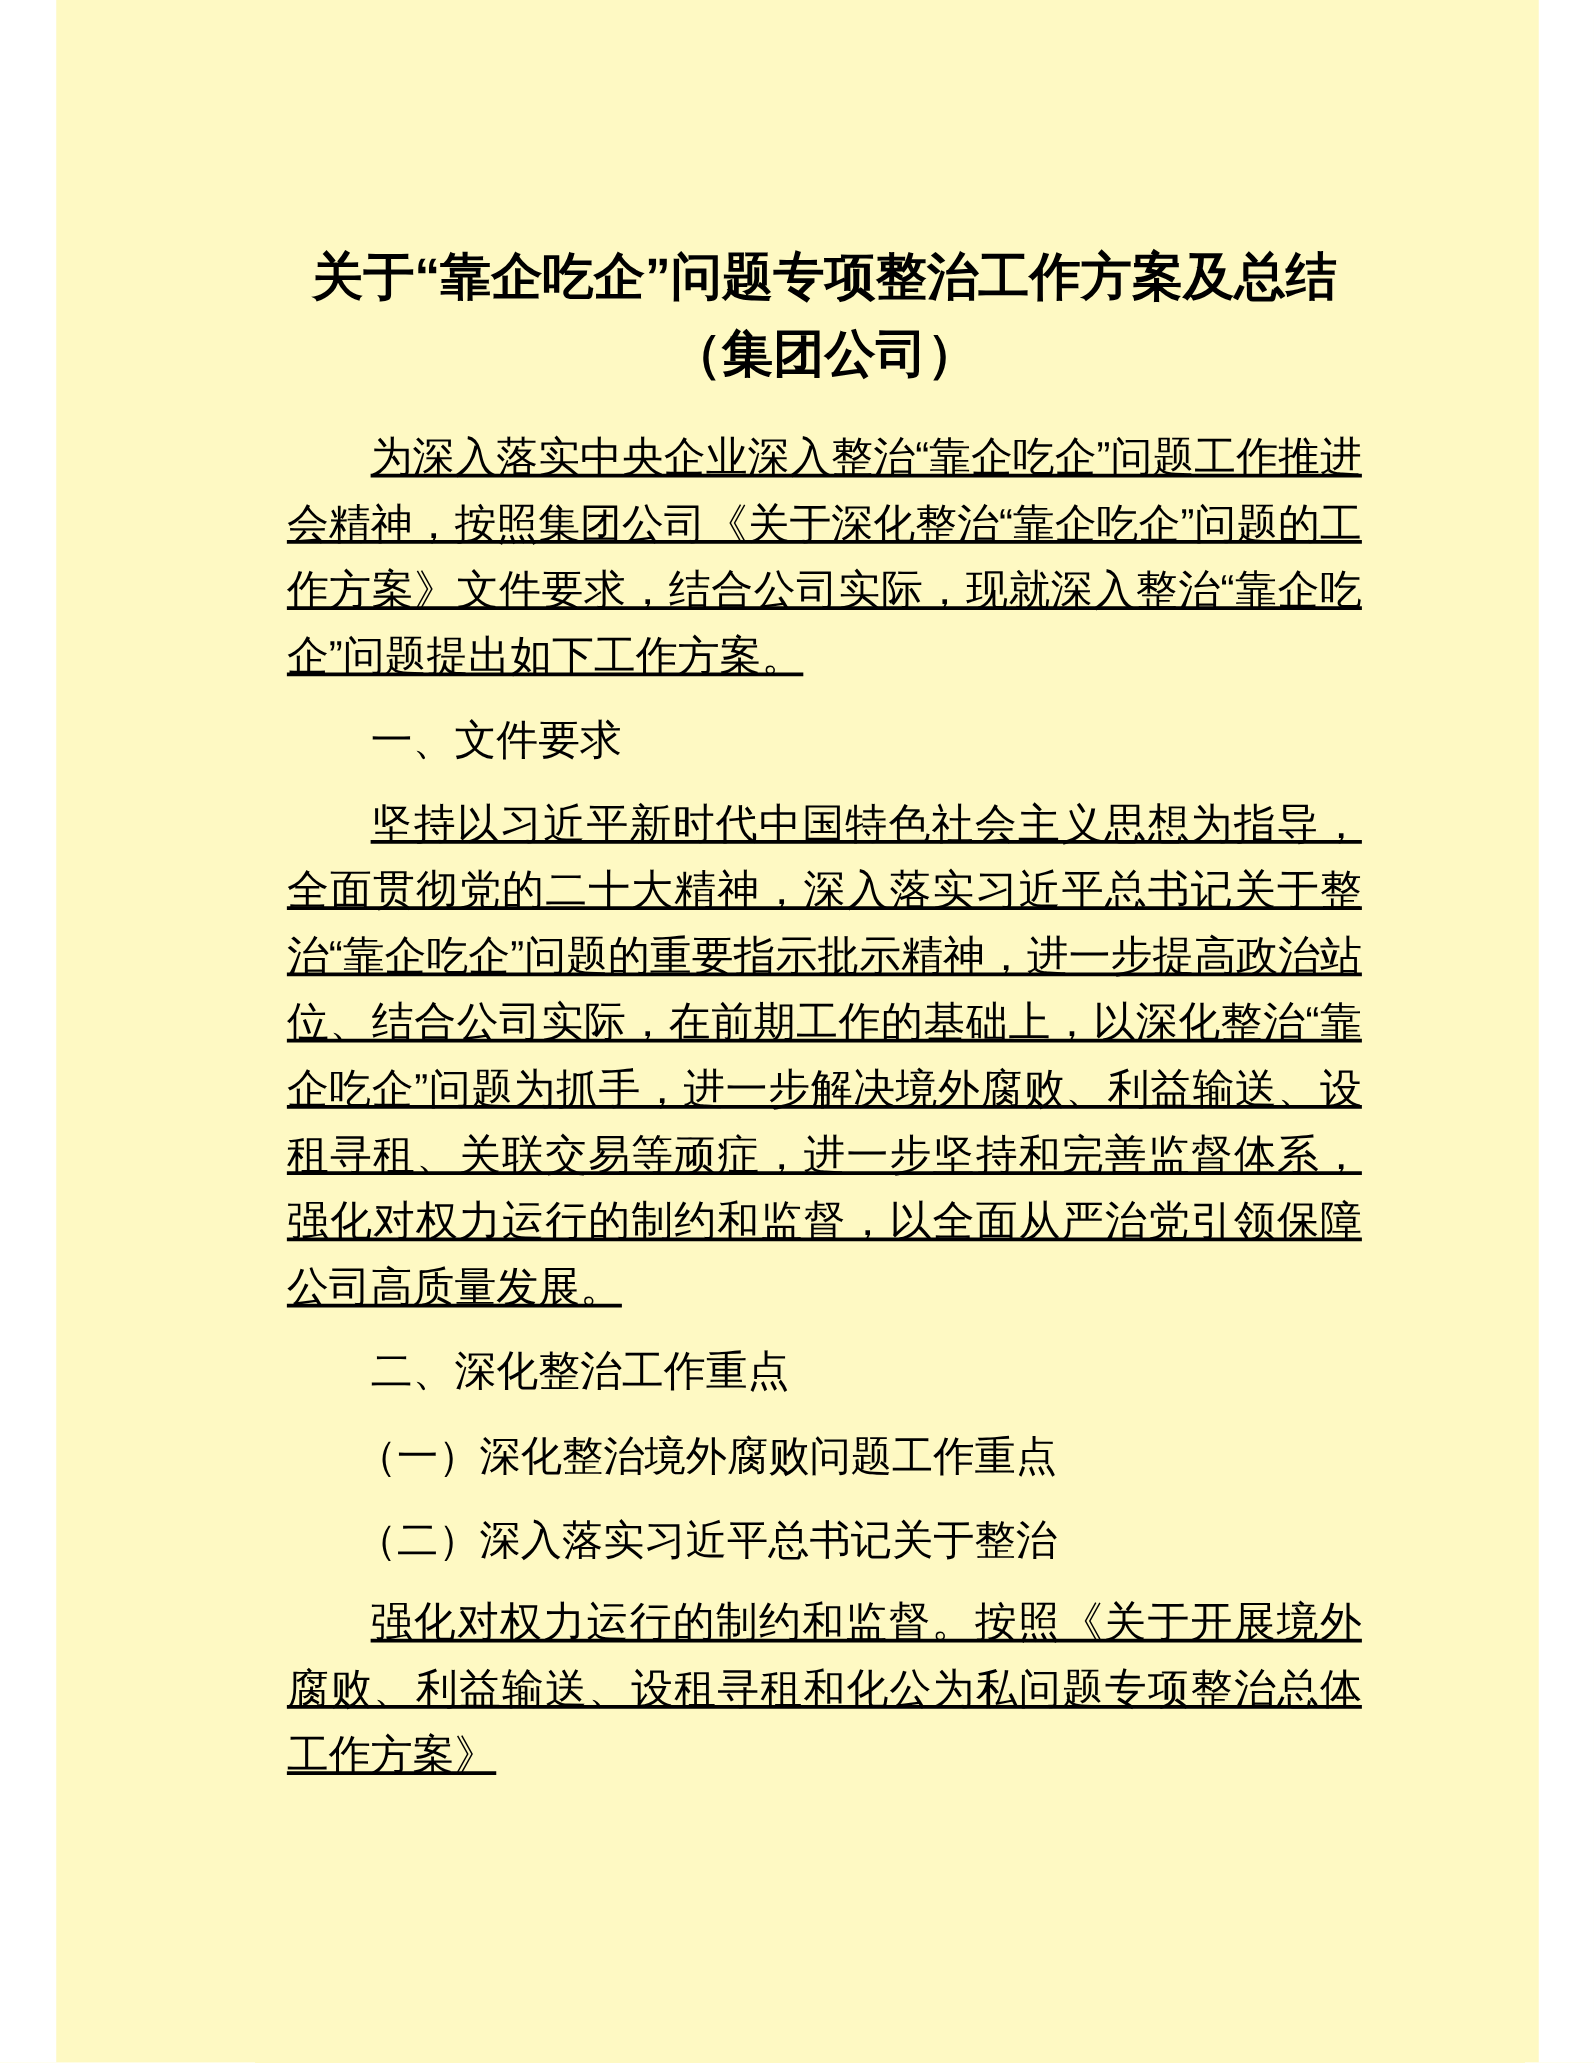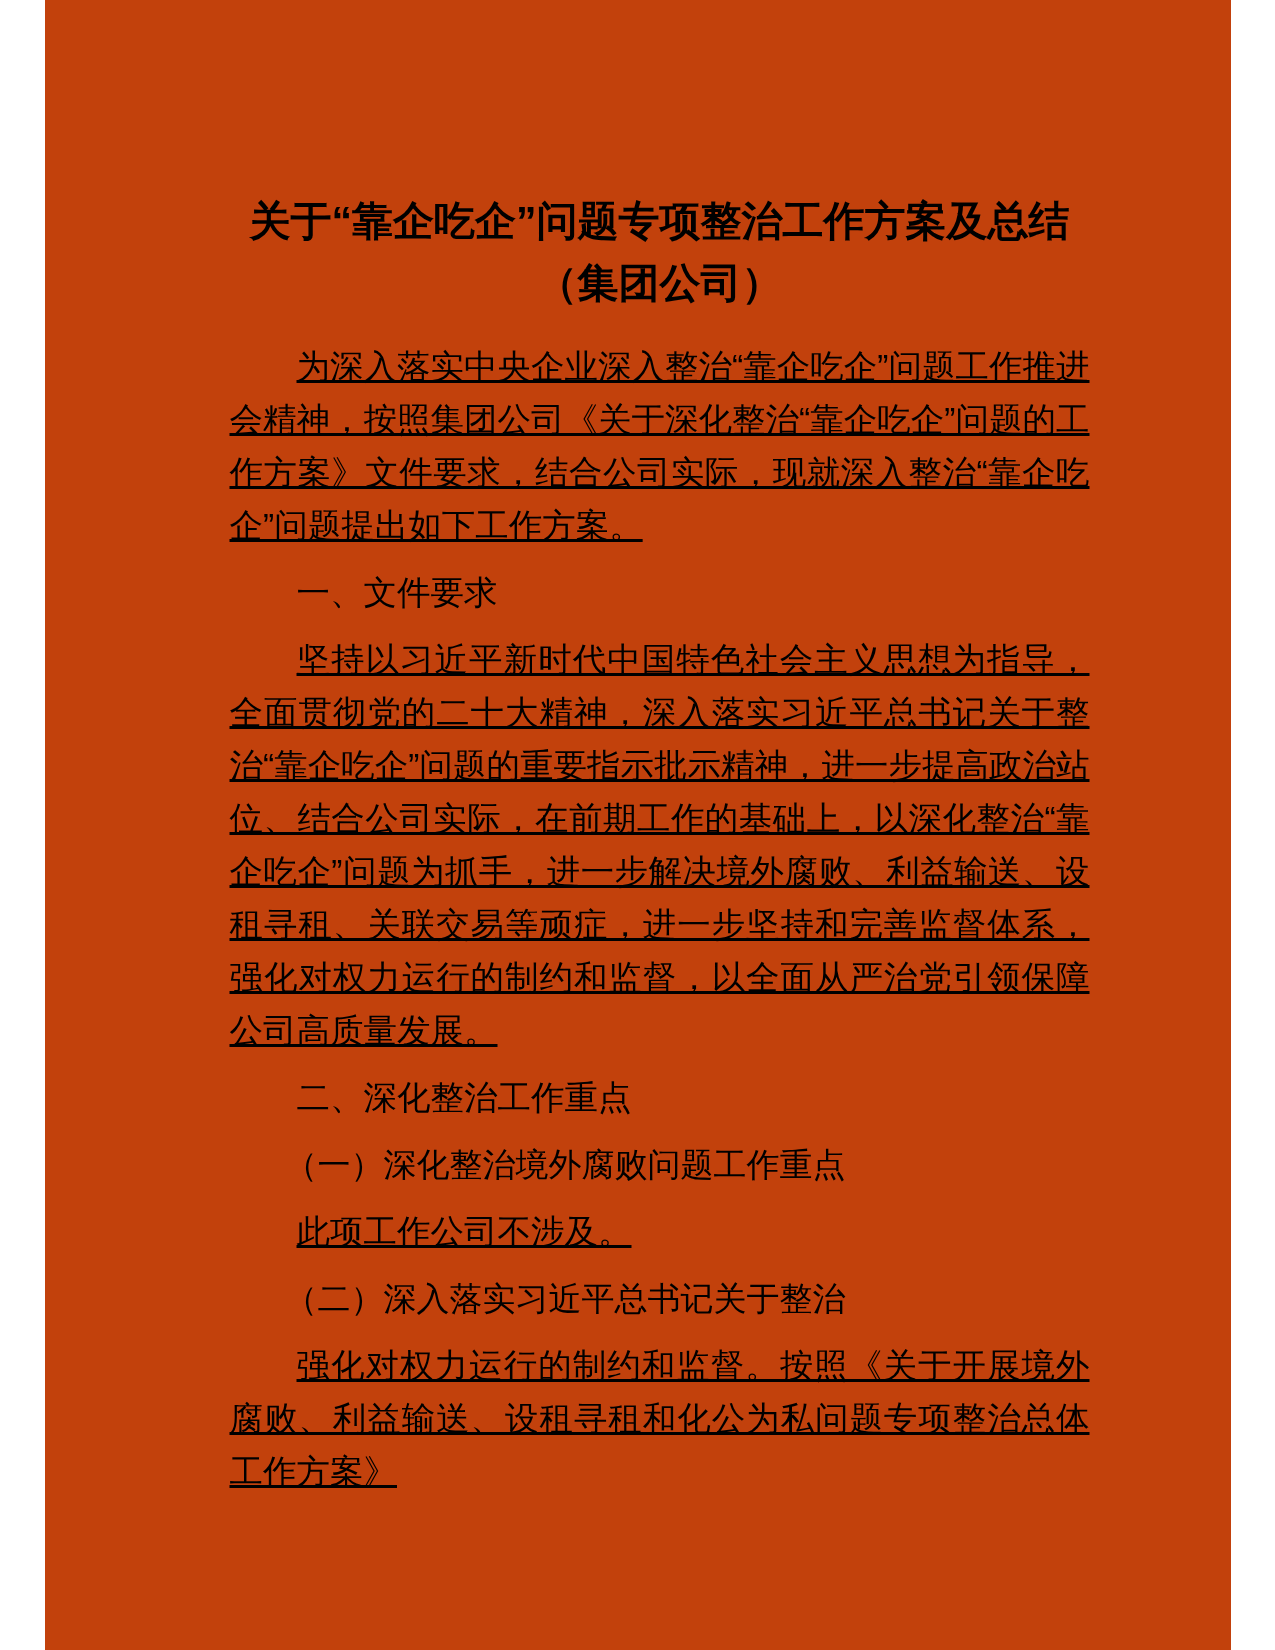--- a/index.html
+++ b/index.html
@@ -4,21 +4,21 @@
 <style>
   html, body {
     margin: 0;
     padding: 0;
     background: #ffffff;
   }
   .page {
     position: relative;
     width: 1186px;
     height: 1650px;
-    background: #c2410c;
+    background: #fef9c3;
     margin: 0 auto;
     overflow: hidden;
     font-family: "Liberation Sans", "DejaVu Sans", sans-serif;
     color: #000000;
     box-sizing: border-box;
   }
   .content {
     position: absolute;
     left: 185px;
     top: 190px;
@@ -74,20 +74,19 @@
     <p class="para">为深入落实中央企业深入整治“靠企吃企”问题工作推进会精神，按照集团公司《关于深化整治“靠企吃企”问题的工作方案》文件要求，结合公司实际，现就深入整治“靠企吃企”问题提出如下工作方案。</p>
 
     <p class="heading">一、文件要求</p>
 
     <p class="para">坚持以习近平新时代中国特色社会主义思想为指导，全面贯彻党的二十大精神，深入落实习近平总书记关于整治“靠企吃企”问题的重要指示批示精神，进一步提高政治站位、结合公司实际，在前期工作的基础上，以深化整治“靠企吃企”问题为抓手，进一步解决境外腐败、利益输送、设租寻租、关联交易等顽症，进一步坚持和完善监督体系，强化对权力运行的制约和监督，以全面从严治党引领保障公司高质量发展。</p>
 
     <p class="heading">二、深化整治工作重点</p>
 
     <p class="subheading">（一）深化整治境外腐败问题工作重点</p>
 
-    <p class="para">此项工作公司不涉及。</p>
 
     <p class="subheading">（二）深入落实习近平总书记关于整治</p>
 
     <p class="para">强化对权力运行的制约和监督。按照《关于开展境外腐败、利益输送、设租寻租和化公为私问题专项整治总体工作方案》</p>
 
   </div>
 </div>
 
 </body></html>

